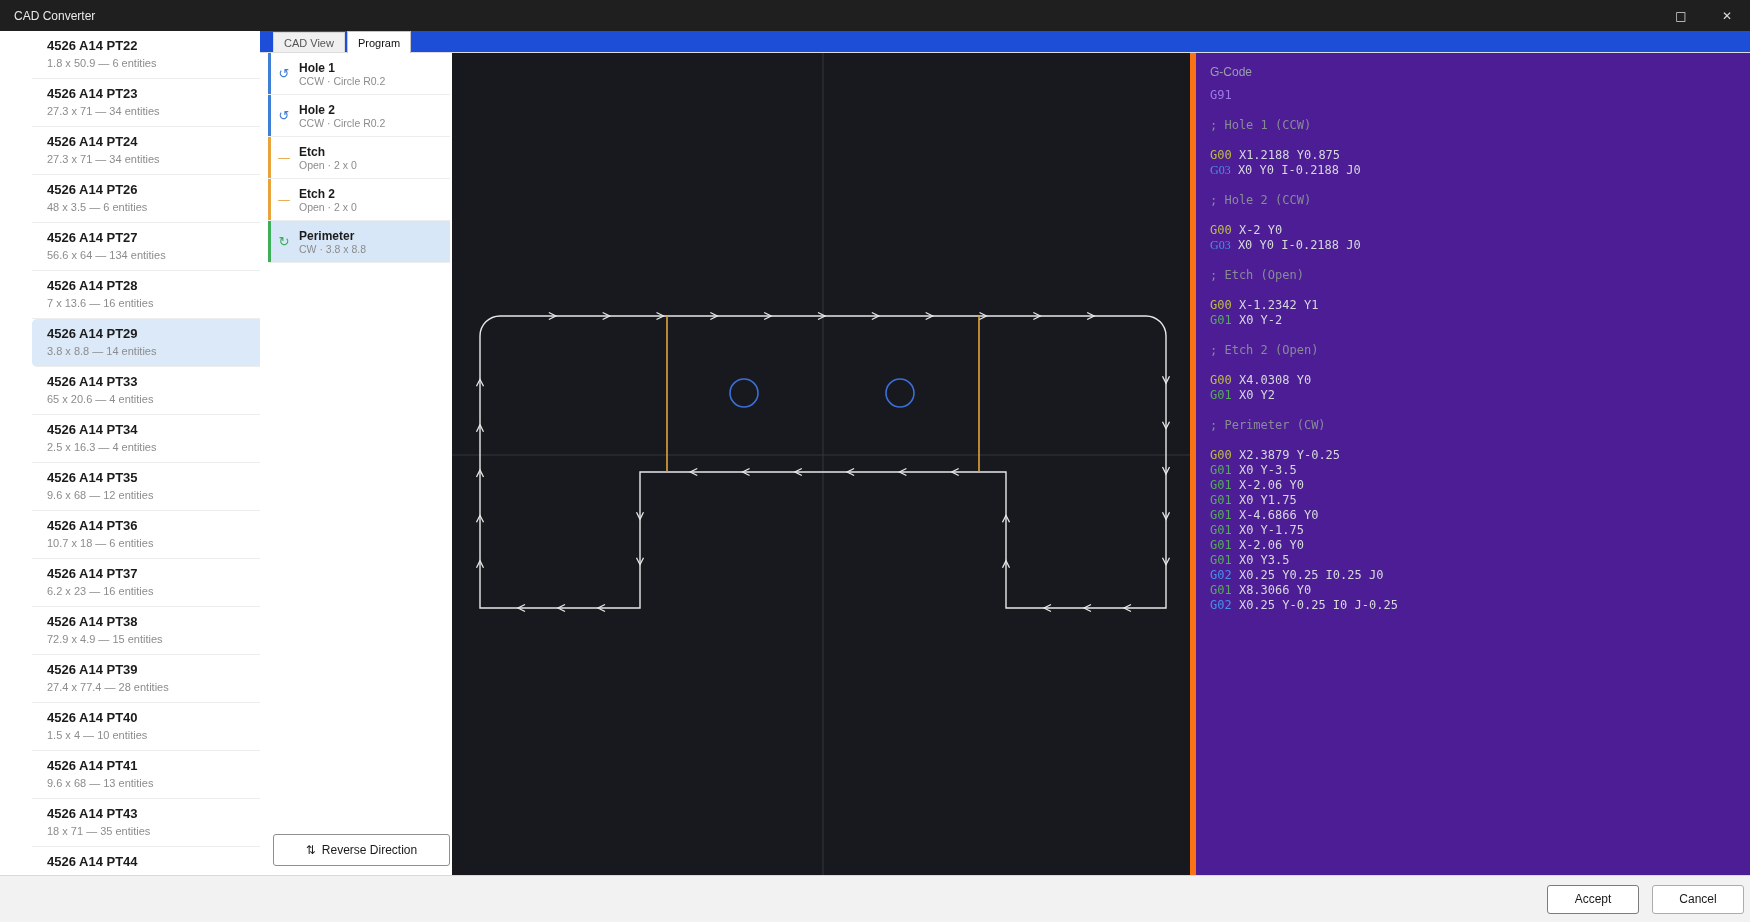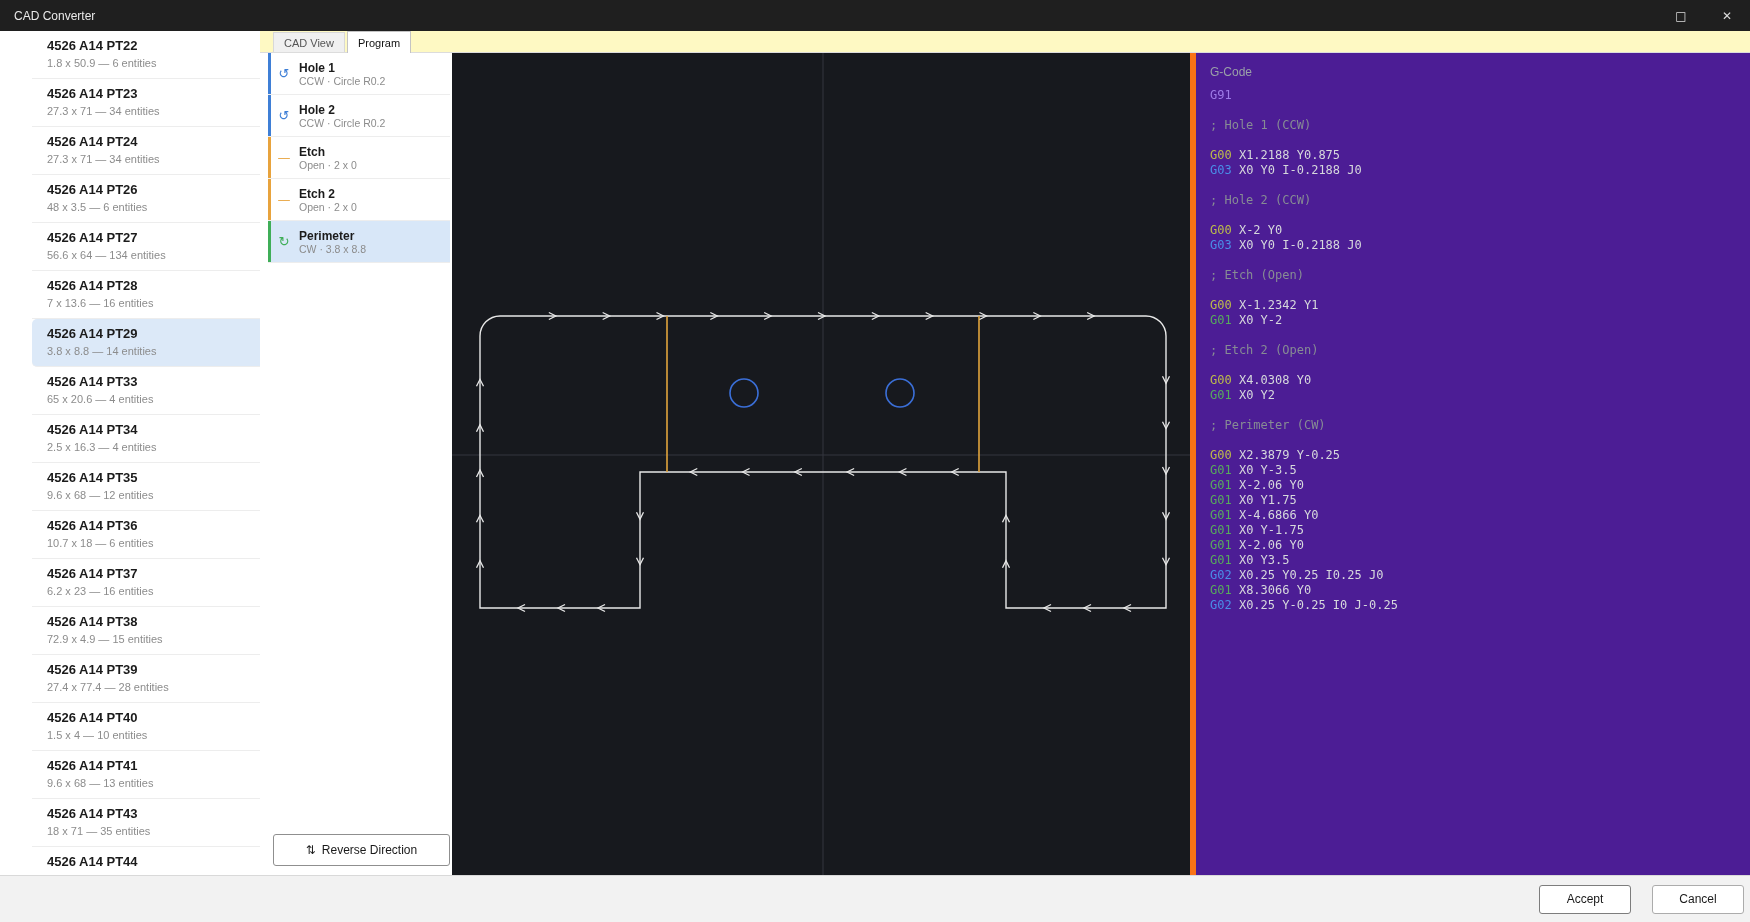--- a/index.html
+++ b/index.html
@@ -15,21 +15,21 @@
   
   .sidebar { position:absolute; top:31px; left:0; width:300px; bottom:47px; background:#fff; border-right:1px solid #0f766e; overflow:hidden;margin-left:32px; }
   .part-item { position:relative; height:48px; padding:7px 30px 0 15px; border-bottom:1px solid #ededed; background:#fff; }
   .part-item.selected { background:#dce9f8; border-radius:5px; }
   .part-name { font-size:13px; font-weight:bold; color:#1b1b1b; line-height:16px; white-space:nowrap; }
   .part-detail { font-size:11px; color:#8c8c8c; margin-top:3px; white-space:nowrap; }
   .part-qty { position:absolute; right:30px; top:50%; transform:translateY(-50%); font-size:11px; color:#9b9b9b; }
   .sidebar-scroll { position:absolute; right:3px; top:289px; width:4px; height:294px; background:#c5c5c5; border-radius:2px; }
 
   
-  .tabstrip { position:absolute; top:31px; left:260px; right:0; height:22px; background:#fef9c3; border-bottom:1px solid #dcdcdc; display:flex; align-items:flex-end; padding-left:13px; z-index:5; }
+  .tabstrip { position:absolute; top:31px; left:260px; right:0; height:22px; background:#1d4ed8; border-bottom:1px solid #dcdcdc; display:flex; align-items:flex-end; padding-left:13px; z-index:5; }
   .tab { height:20px; padding:0 10px; font-size:11px; display:flex; align-items:center; border:1px solid #d8d8d8; border-bottom:none; background:#f0f0f0; color:#555; margin-right:2px; }
   .tab.active { background:#ffffff; color:#111; font-weight:normal; height:22px; margin-bottom:-1px; border-color:#c4c4c4; z-index:6; }
 
   
   .ops-panel { position:absolute; top:53px; left:260px; width:192px; bottom:47px; background:#fff; }
   .ops-list { margin-left:8px; width:182px; }
   .op-item { position:relative; height:42px; display:flex; align-items:center; border-bottom:1px solid #ededed; background:#fff; }
   .op-item.selected { background:#d8e7f8; }
   .op-accent { position:absolute; left:0; top:0; bottom:0; width:3px; background:#999; }
   .op-icon { width:18px; margin-left:7px; font-size:13px; text-align:center; font-family:"DejaVu Sans", sans-serif; flex:none; }
@@ -49,24 +49,24 @@
   
   .gcode-panel { position:absolute; top:53px; left:1190px; right:0; bottom:47px; background:#4c1d95; border-left:6px solid #f97316; overflow:hidden; }
   .gcode-header { padding:12px 0 9px 14px; font-size:12px; color:#9aa0a8; }
   .gline { font-family:"DejaVu Sans Mono", monospace; font-size:12px; line-height:15px; padding-left:14px; white-space:pre; }
   .gc-comment { color:var(--gc-comment); }
   .gc-args { color:var(--gc-args); }
   .gc-g91 { color:var(--gc-g91); }
   .gc-g00 { color:var(--gc-g00); }
   .gc-g01 { color:var(--gc-g01); }
   .gc-g02 { color:var(--gc-g02); }
-  .gc-g03 { color:var(--gc-g03); }
-
-  
-  .bottombar { position:absolute; left:0; right:0; bottom:0; height:47px; background:#f2f2f2; border-top:1px solid #d9d9d9; display:flex; align-items:center; justify-content:flex-end; gap:21px; padding-right:6px; }
+  .gc-g03 { color:var(--gc-g03);font-family:Liberation Serif, serif; }
+
+  
+  .bottombar { position:absolute; left:0; right:0; bottom:0; height:47px; background:#f2f2f2; border-top:1px solid #d9d9d9; display:flex; align-items:center; justify-content:flex-end; gap:13px; padding-right:6px; }
   .btn { height:29px; min-width:92px; background:#fff; border:1px solid #acacac; border-radius:3px; font-family:inherit; font-size:12px; color:#1a1a1a; cursor:default; }
   .btn.accept { border-color:#7d7d7d; }
 </style>
 </head>
 <body>
 
 <div class="titlebar">
   <span class="title">CAD Converter</span>
   <div class="win-controls">
     <div class="win-btn">□</div>

